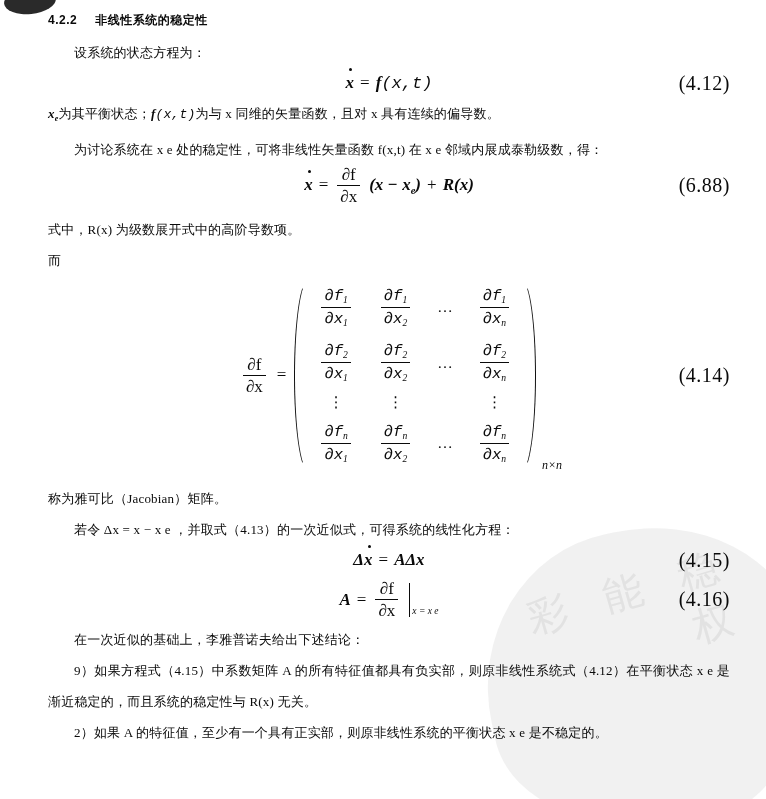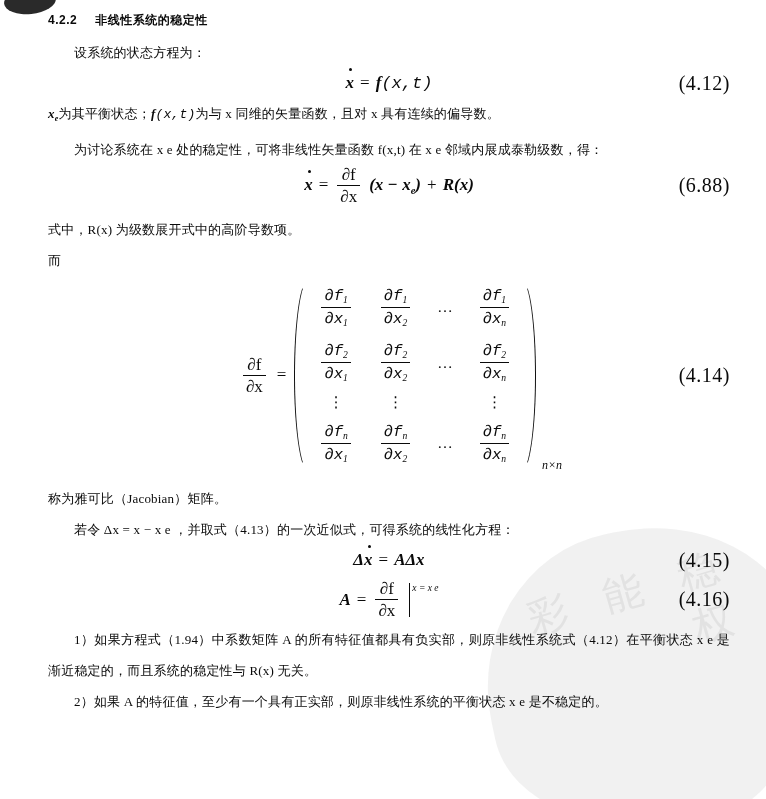--- a/index.html
+++ b/index.html
@@ -182,21 +182,21 @@
     right: -24px;
     bottom: -2px;
     font-size: 12px;
     font-style: italic;
   }
   .vdots { letter-spacing: 0; font-size: 15px; line-height: .9; }
 
   
   .evalbar {
     display: inline-flex;
-    align-items: flex-start;
+    align-items: flex-end;
     margin-left: 2px;
   }
   .evalbar .bar {
     width: 0;
     height: 34px;
     border-left: 1.5px solid currentColor;
     margin-right: 2px;
   }
   .evalbar .at { font-size: 9.5px; font-style: italic; padding-bottom: 1px; }
 
@@ -352,17 +352,18 @@
         <span class="evalbar">
           <span class="bar"></span>
           <span class="at">x = x e</span>
         </span>
       </span>
       <span class="eq-tag">(4.16)</span>
     </div>
 
     <div class="spacer-4"></div>
 
-    <p class="para indent">1）如果方程式（1.94）中系数矩阵 A 的所有特征值都具有负实部，则原非线性系统式（4.12）在平衡状态 x e 是渐近稳定的，而且系统的稳定性与 R(x) 无关。</p>
+    <p class="para indent">在一次近似的基础上，李雅普诺夫给出下述结论：</p>
+    <p class="para indent">9）如果方程式（4.15）中系数矩阵 A 的所有特征值都具有负实部，则原非线性系统式（4.12）在平衡状态 x e 是渐近稳定的，而且系统的稳定性与 R(x) 无关。</p>
     <p class="para indent">2）如果 A 的特征值，至少有一个具有正实部，则原非线性系统的平衡状态 x e 是不稳定的。</p>
 
   </div>
 </div>
 
 </body></html>

